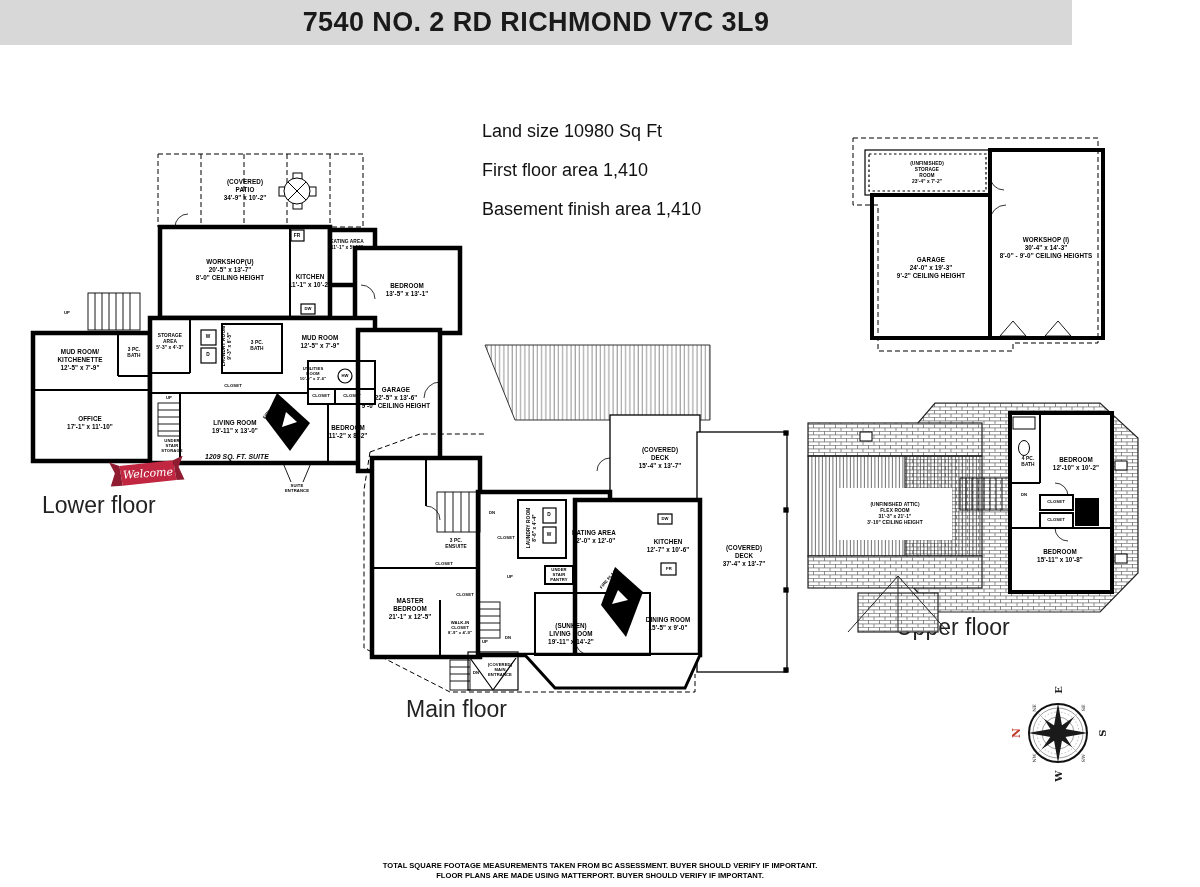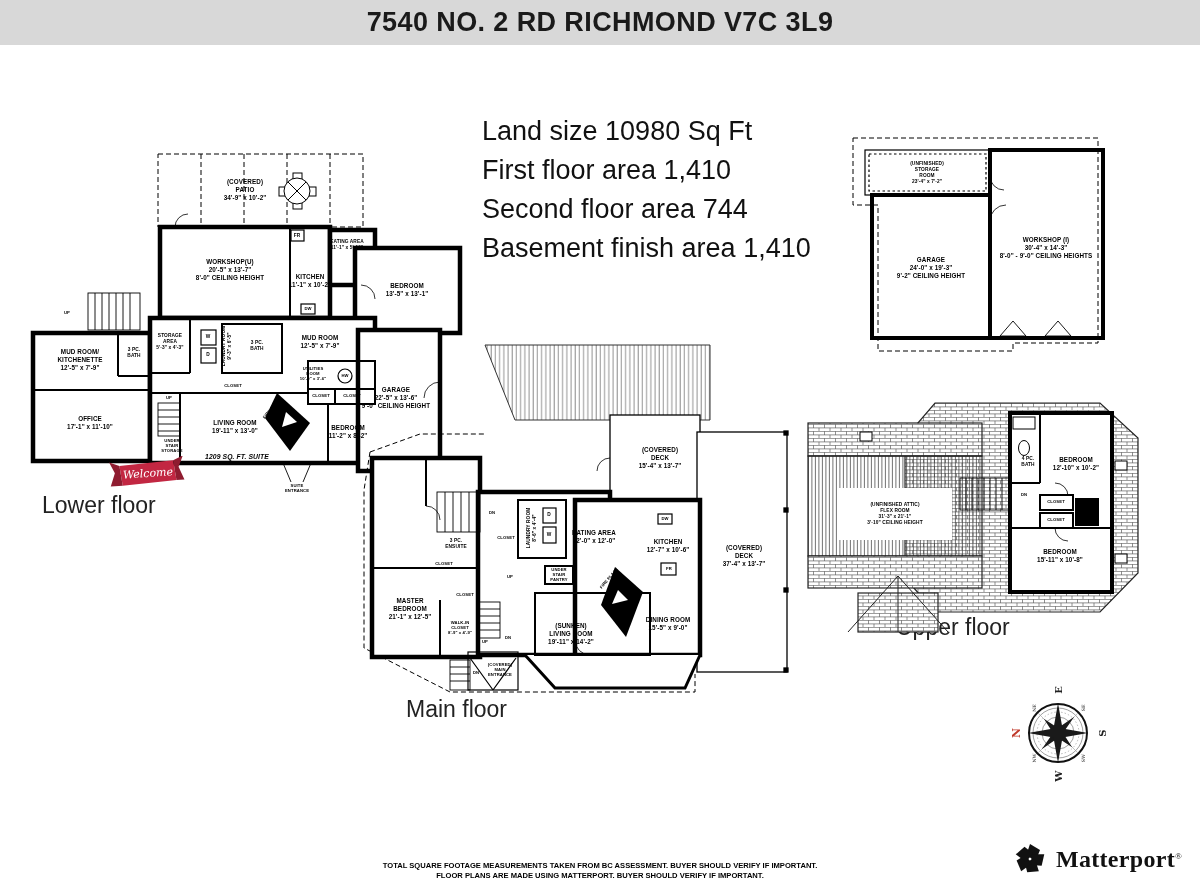--- a/index.html
+++ b/index.html
@@ -1,21 +1,21 @@
 <!DOCTYPE html>
 <html><head>
 <meta charset="utf-8">
 <style>
   html,body{margin:0;padding:0;background:#fff}
   .page{position:relative;width:1200px;height:887px;background:#fff;overflow:hidden;
         font-family:"Liberation Sans",sans-serif;color:#111}
-  .header{position:absolute;left:0;top:0;width:1200px;height:45px;background:#d8d8d8;
+  .header{position:absolute;left:0;top:0;width:1072px;height:45px;background:#d8d8d8;
           display:flex;align-items:center;justify-content:center;
           font-size:27px;font-weight:600;letter-spacing:.4px;color:#1a1a1a}
-  .summary{position:absolute;left:482px;top:112px;font-size:27px;line-height:39px;color:#111}
+  .summary{position:absolute;left:482px;top:112px;font-size:18px;line-height:39px;color:#111}
   .section-label{position:absolute;font-size:23px;font-weight:400;color:#222}
   #gw-label{left:856px;top:98px}
   #lower-label{left:42px;top:492px}
   #main-label{left:406px;top:696px}
   #upper-label{left:896px;top:614px}
   .total{position:absolute;left:0;top:810px;width:1200px;text-align:center;font-size:34px;color:#111}
   .footer{position:absolute;left:0;top:861px;width:1200px;text-align:center;
           font-size:7.6px;font-weight:700;line-height:9.6px;color:#000}
   .plan{position:absolute}
   #lower-plan{left:25px;top:146px;width:440px;height:352px}
@@ -40,21 +40,20 @@
 </head>
 <body>
 
 <div class="page">
 
   <div class="header">7540 NO. 2 RD RICHMOND V7C 3L9</div>
 
   <div class="summary">
     <div>Land size 10980 Sq Ft</div>
     <div>First floor area 1,410</div>
-    <div>Second floor area 744</div>
     <div>Basement finish area 1,410</div>
   </div>
 
   <div class="section-label" id="lower-label">Lower floor</div>
   <div class="section-label" id="main-label">Main floor</div>
   <div class="section-label" id="upper-label">Upper floor</div>
 
   <div class="plan" id="lower-plan">
     <svg viewBox="0 0 440 352" width="440" height="352">
 
@@ -462,28 +461,14 @@
       <text x="25" y="28" font-size="4.5" fill="#666" dominant-baseline="central">NW</text>
     </g>
   </svg>
 
 
   <div class="footer">
     <div>TOTAL SQUARE FOOTAGE MEASUREMENTS TAKEN FROM BC ASSESSMENT. BUYER SHOULD VERIFY IF IMPORTANT.</div>
     <div>FLOOR PLANS ARE MADE USING MATTERPORT. BUYER SHOULD VERIFY IF IMPORTANT.</div>
   </div>
 
-  <div id="mp-logo">
-    <svg width="36" height="36" viewBox="0 0 36 36">
-      <g fill="#111">
-        <path d="M18,3 L28,9 L24,19 L14,15 Z"></path>
-        <path d="M18,3 L28,9 L24,19 L14,15 Z" transform="rotate(72 18 18)"></path>
-        <path d="M18,3 L28,9 L24,19 L14,15 Z" transform="rotate(144 18 18)"></path>
-        <path d="M18,3 L28,9 L24,19 L14,15 Z" transform="rotate(216 18 18)"></path>
-        <path d="M18,3 L28,9 L24,19 L14,15 Z" transform="rotate(288 18 18)"></path>
-      </g>
-    </svg>
-    <div>
-      <span class="logo-text">Matterport</span><span class="logo-mark">®</span>
-    </div>
-  </div>
 
 </div>
 
 </body></html>

